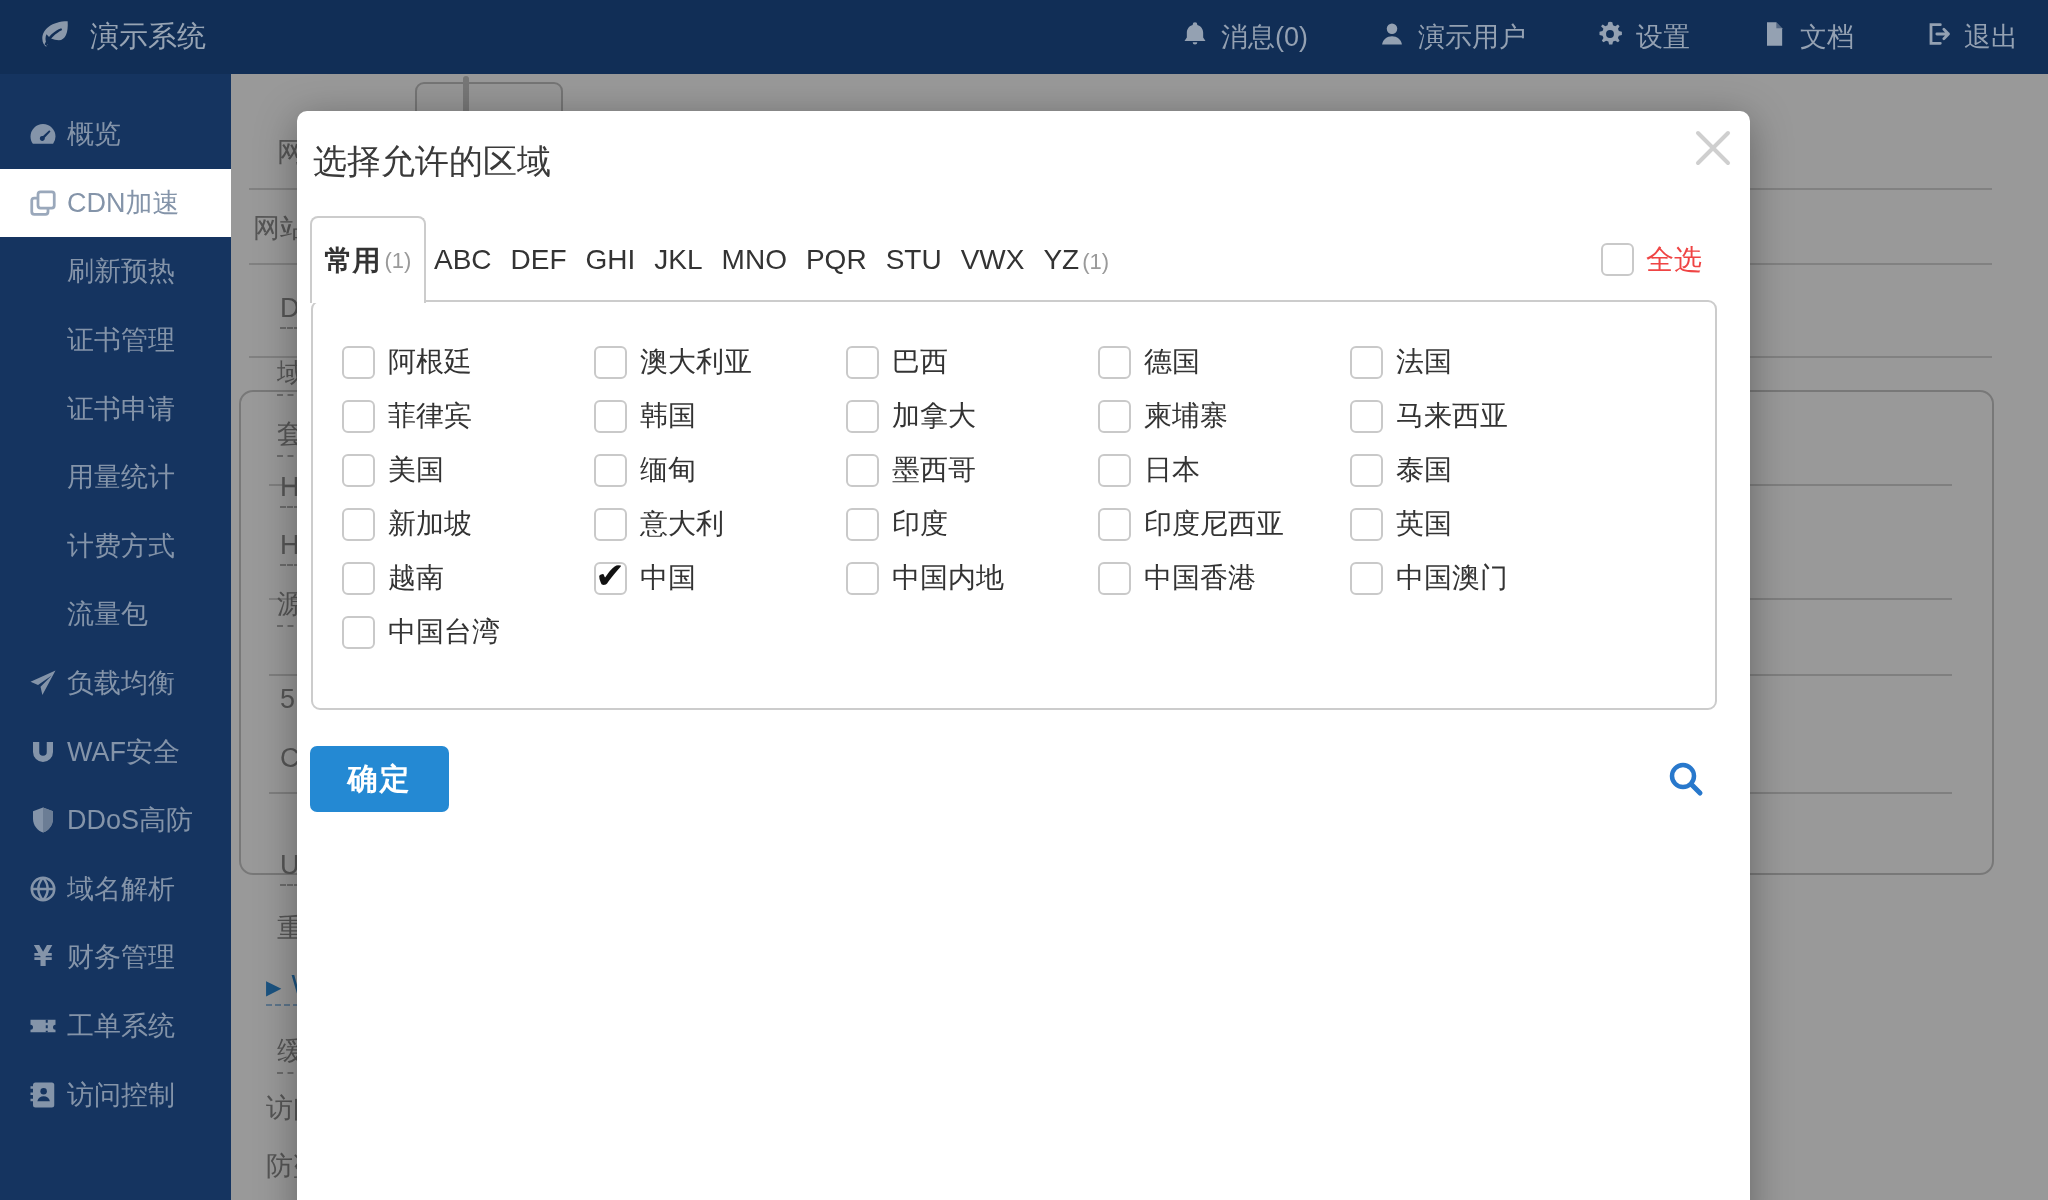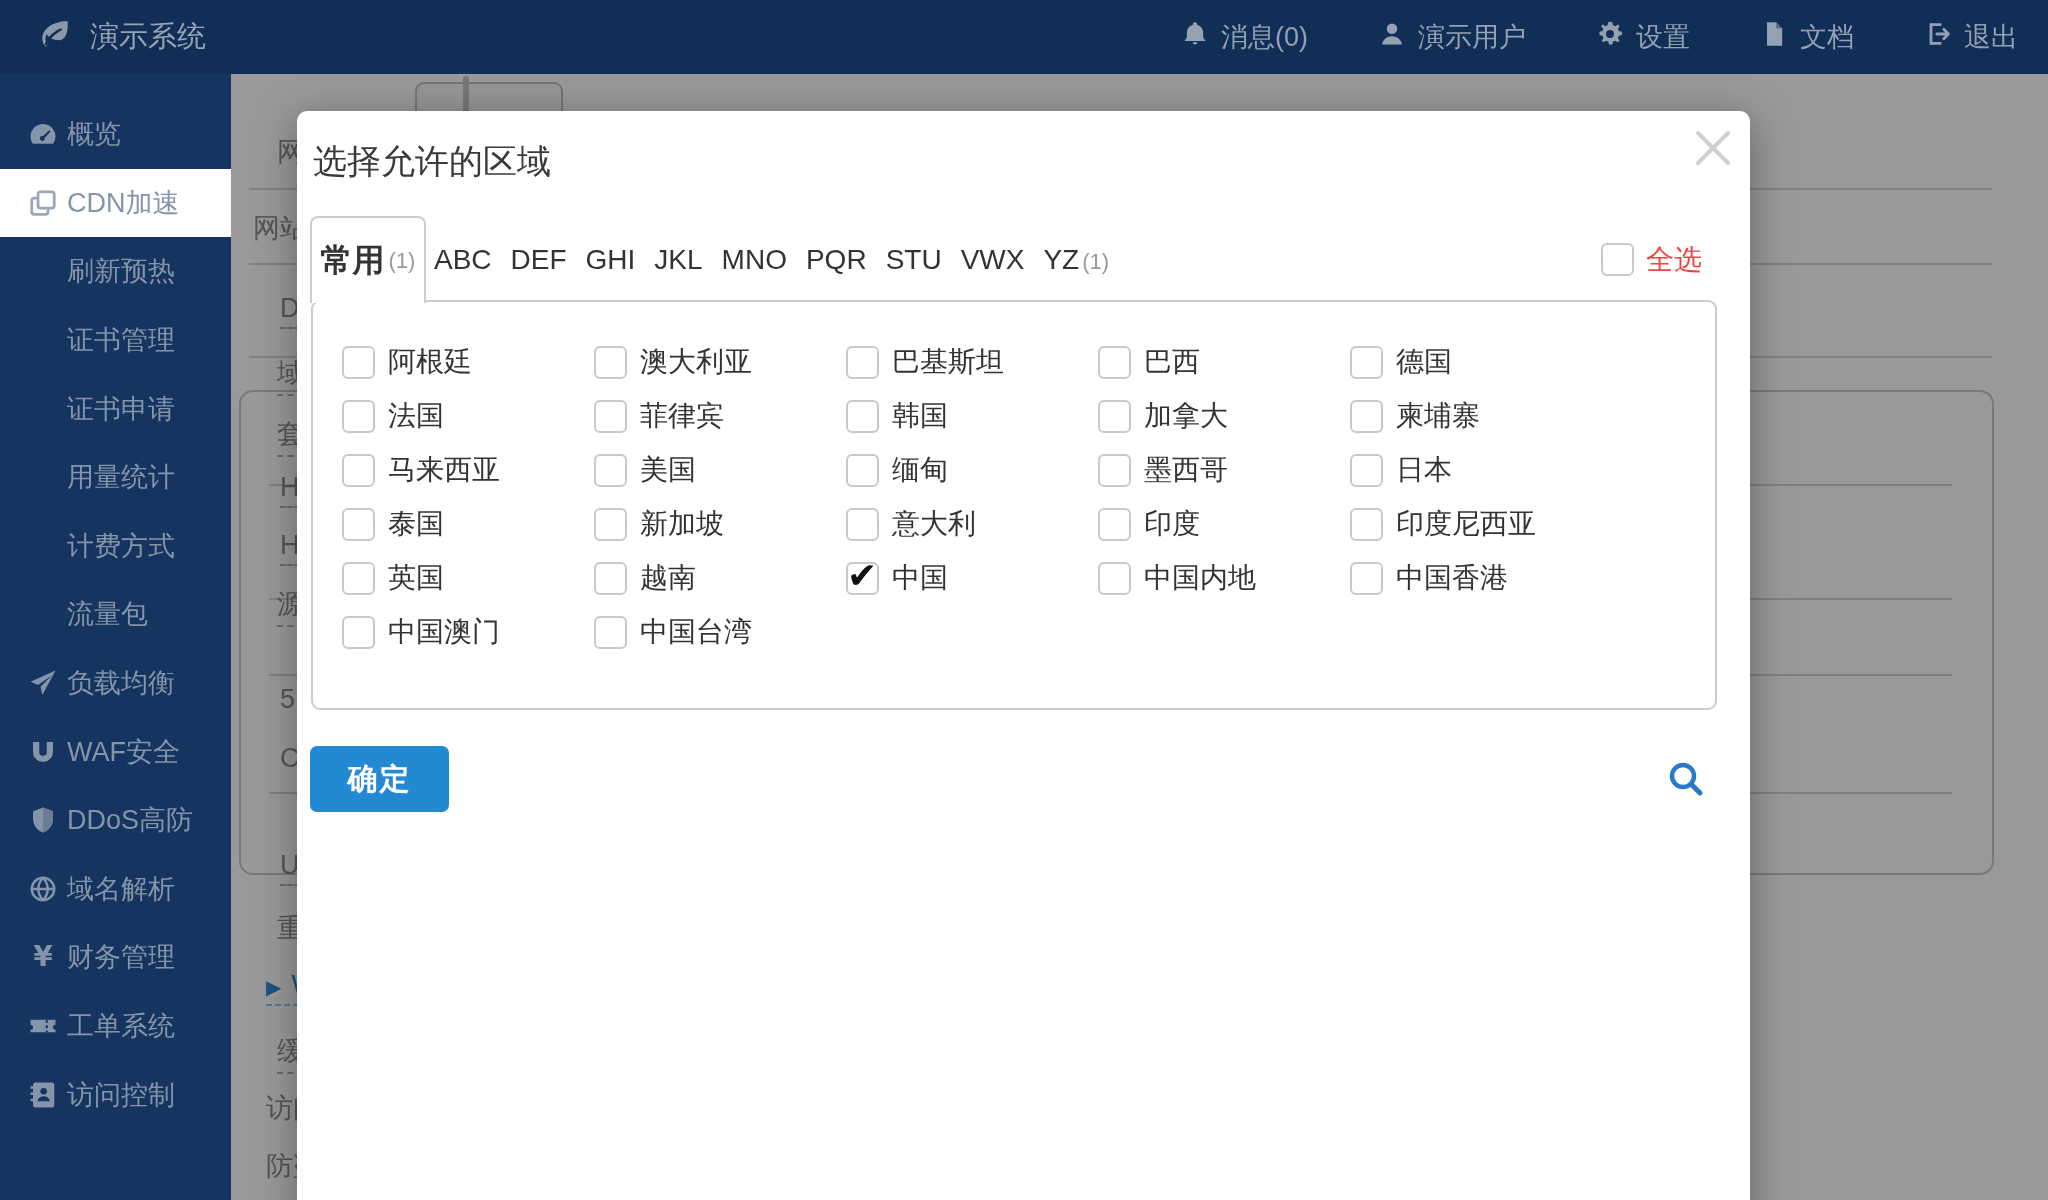--- a/index.html
+++ b/index.html
@@ -51,21 +51,21 @@
   .modal { position:absolute; left:297px; top:111px; width:1453px; height:1124px;
     background:#fff; border-radius:10px; z-index:40; box-shadow:0 8px 40px rgba(0,0,0,.35); }
   .modal-title { position:absolute; left:16px; top:28px; font-size:34px; color:#3a3a3a; }
   .modal-close { position:absolute; right:12px; top:12px; width:50px; height:50px;
     display:flex; align-items:center; justify-content:center; cursor:pointer; }
   .modal-close svg { width:46px; height:46px; }
 
   .tab-active { position:absolute; left:13px; top:105px; width:116px; height:87px;
     background:#fff; border:2px solid #ccc; border-bottom:none; border-radius:8px 8px 0 0;
     display:flex; align-items:center; justify-content:center; z-index:3; cursor:pointer; }
-  .tab-active .t { font-size:32px; font-weight:bold; color:#333; }
+  .tab-active .t { font-size:28px; font-weight:bold; color:#333; }
   .tab-active .c { font-size:22px; color:#9a9a9a; margin-left:4px; }
   .tab-row { position:absolute; left:129px; top:105px; height:87px; display:flex;
     align-items:center; z-index:2; }
   .tab { padding:0 8px; font-size:28px; color:#333; cursor:pointer; display:flex; align-items:baseline; }
   .tab .c { font-size:22px; color:#9a9a9a; margin-left:3px; }
   .select-all { position:absolute; right:48px; top:105px; height:87px; display:flex;
     align-items:center; gap:12px; cursor:pointer; z-index:2; }
   .select-all .lbl { font-size:28px; color:#ef4444; }
 
   .region-panel { position:absolute; left:14px; top:189px; width:1406px; height:410px;
@@ -415,24 +415,20 @@
       <div class="region">
         <span class="cb"></span>
         <span class="lbl">阿根廷</span>
       </div>
 
       <div class="region">
         <span class="cb"></span>
         <span class="lbl">澳大利亚</span>
       </div>
 
-      <div class="region">
-        <span class="cb"></span>
-        <span class="lbl">巴基斯坦</span>
-      </div>
 
       <div class="region">
         <span class="cb"></span>
         <span class="lbl">巴西</span>
       </div>
 
       <div class="region">
         <span class="cb"></span>
         <span class="lbl">德国</span>
       </div>

